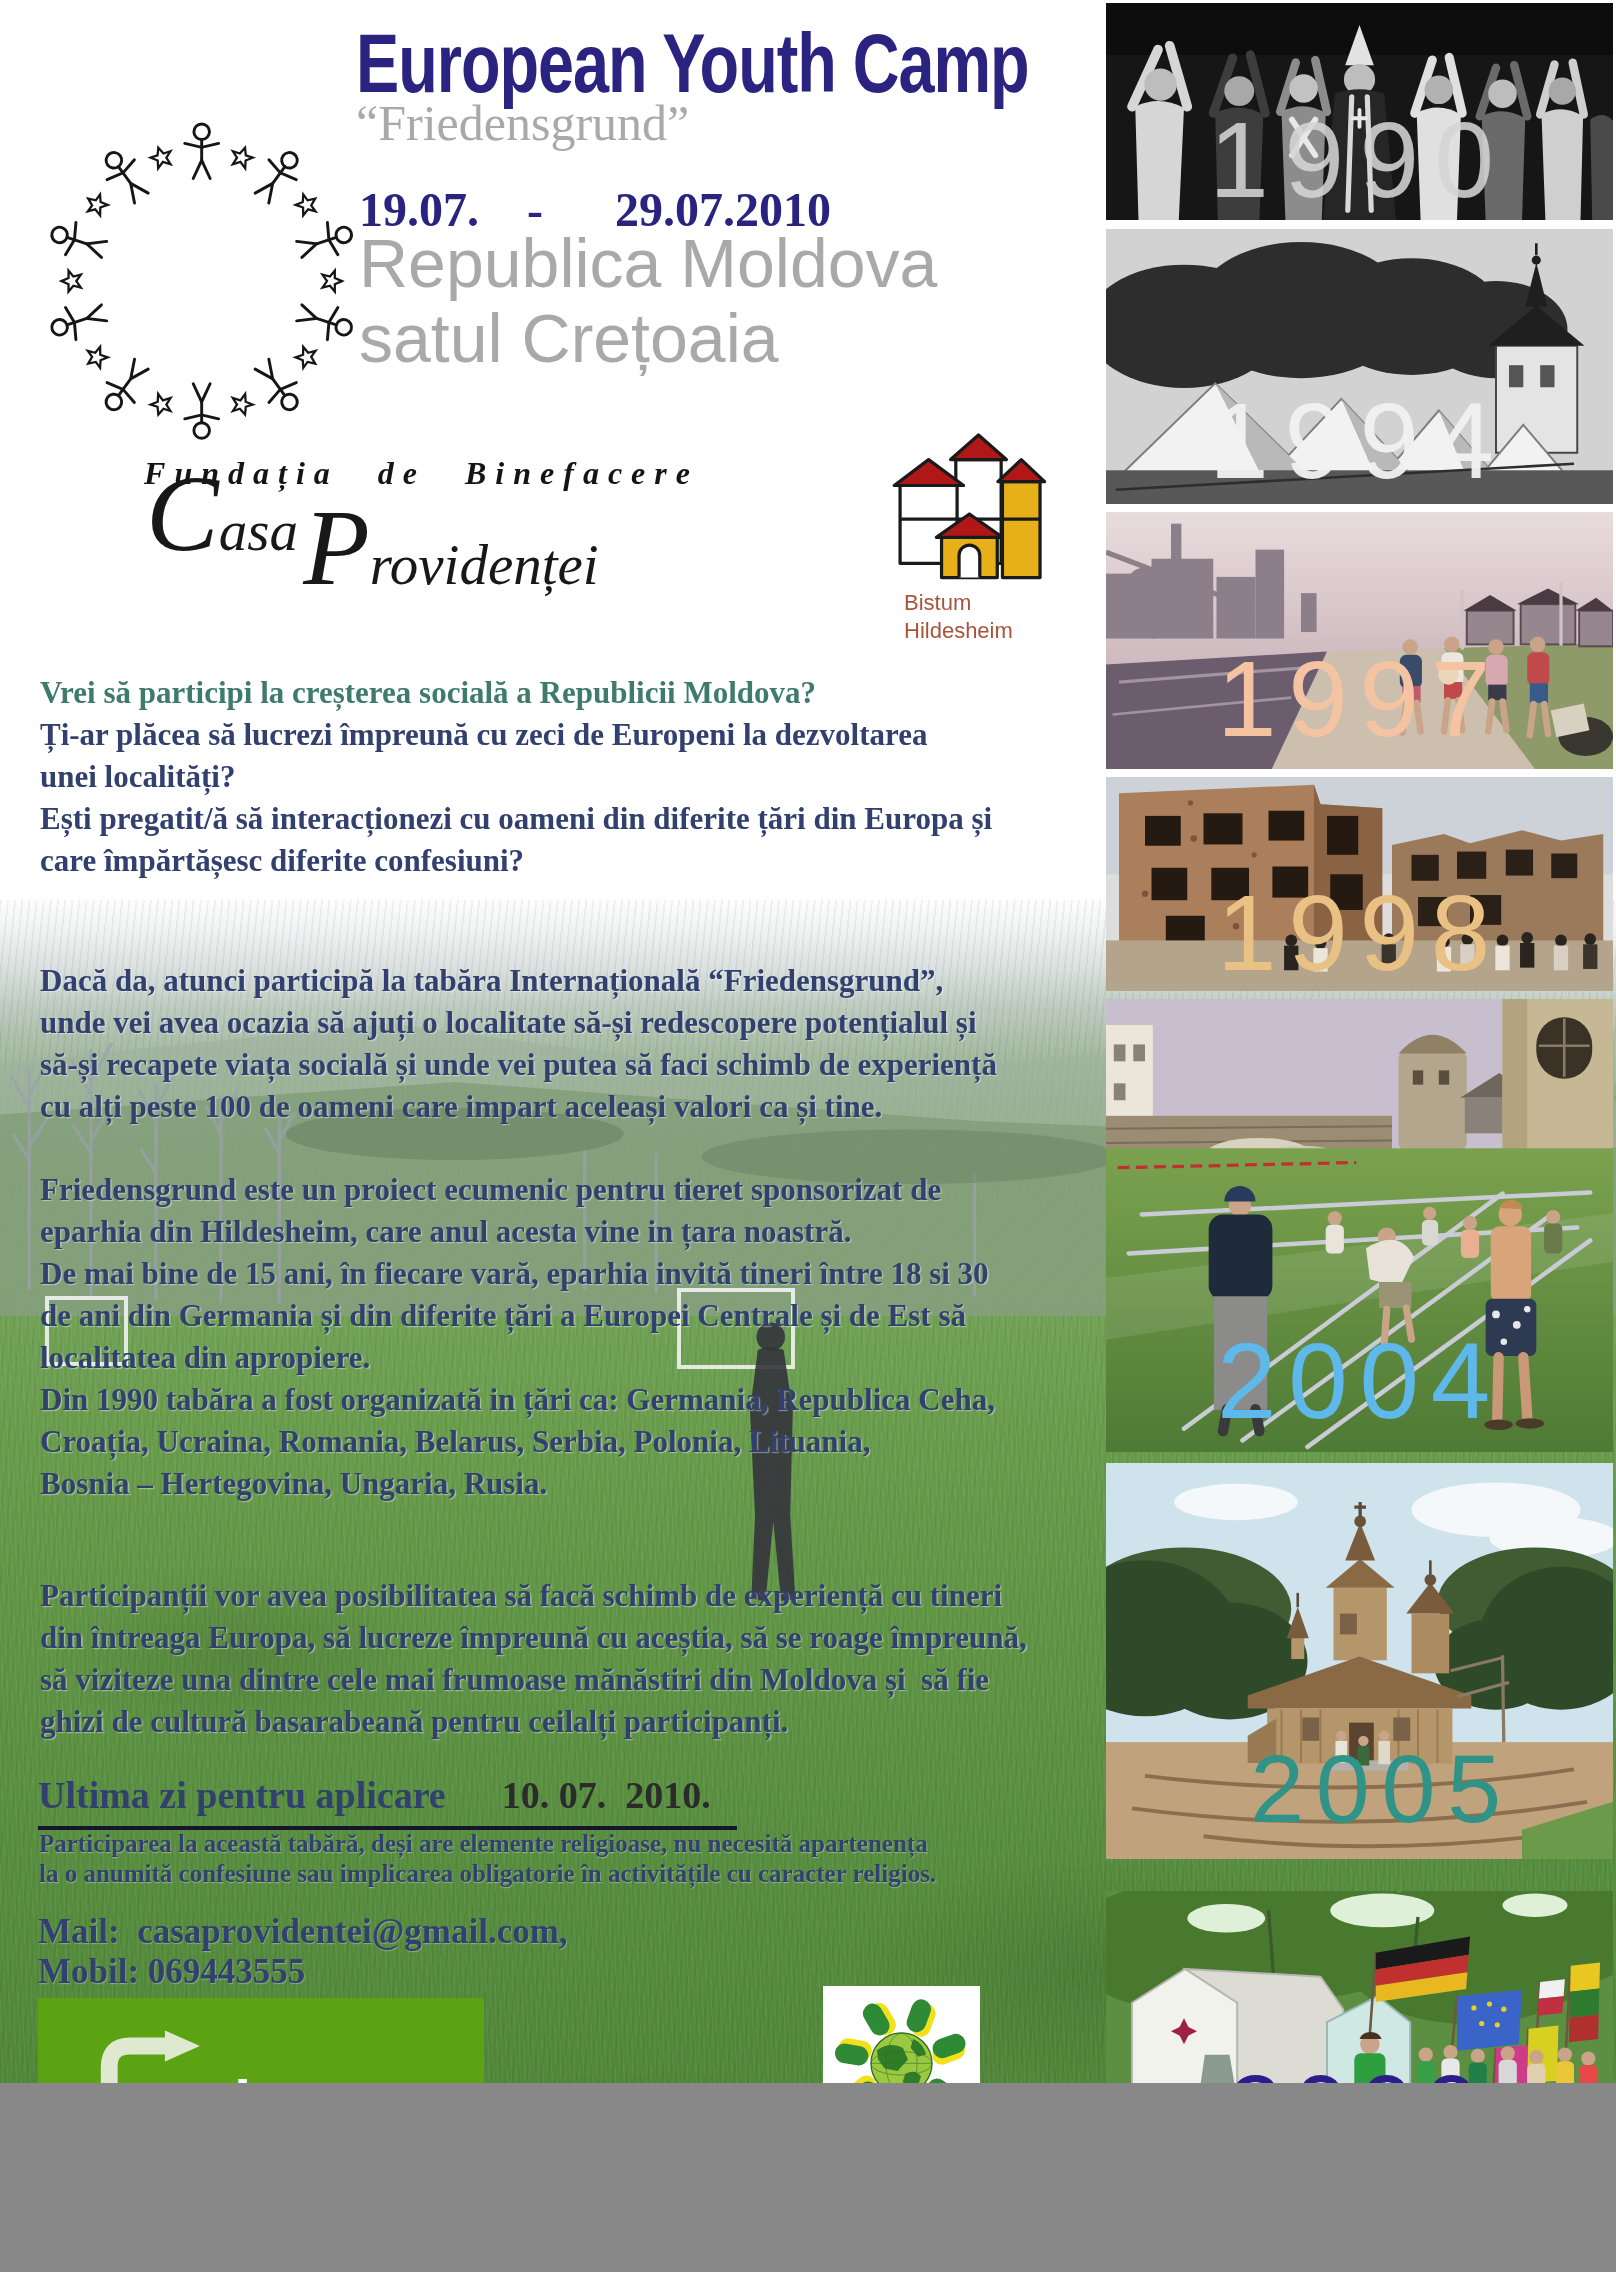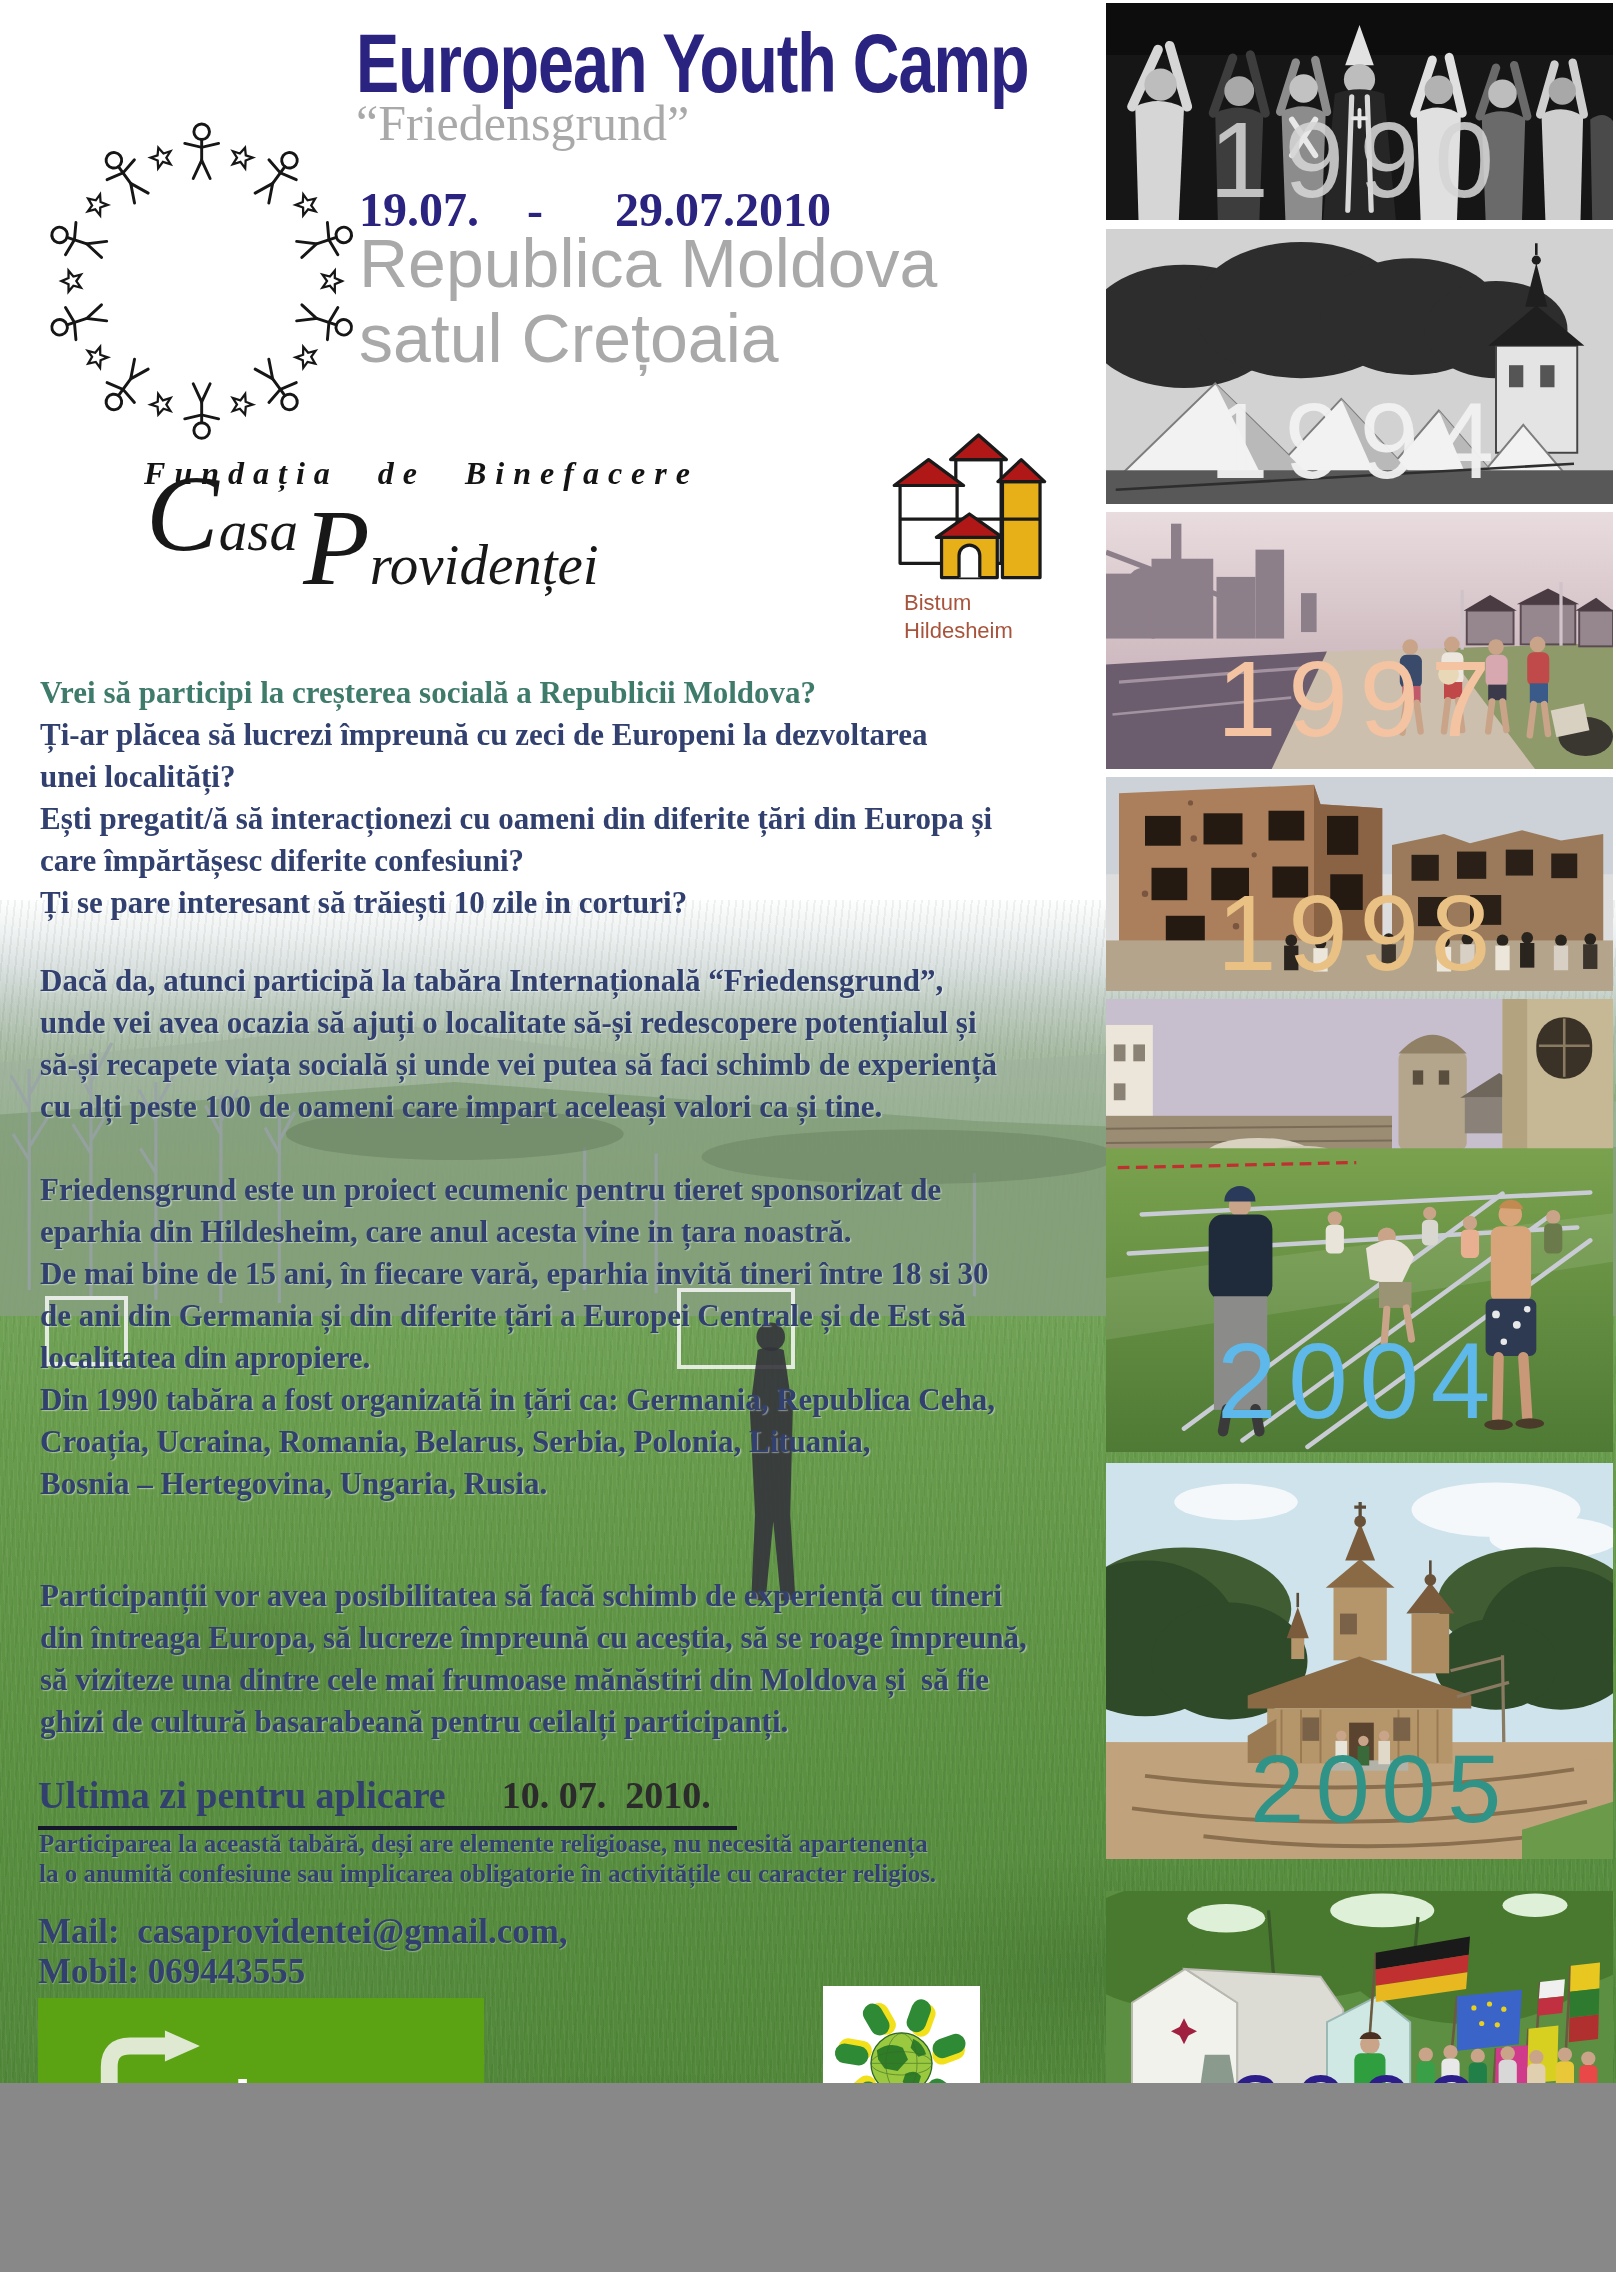--- a/index.html
+++ b/index.html
@@ -174,21 +174,20 @@
   </svg>
   <div class="abs bistum-text" style="top:588px">Bistum</div>
   <div class="abs bistum-text" style="top:616px">Hildesheim</div>
 
   <div class="abs para" style="top:672px">
     <div class="t q-green">Vrei să participi la creșterea socială a Republicii Moldova?</div>
     <div class="t">Ți-ar plăcea să lucrezi împreună cu zeci de Europeni la dezvoltarea</div>
     <div class="t">unei localități?</div>
     <div class="t">Ești pregatit/ă să interacționezi cu oameni din diferite țări din Europa și</div>
     <div class="t">care împărtășesc diferite confesiuni?</div>
-    <div class="t">Ți se pare interesant să trăiești 10 zile in corturi?</div>
   </div>
 
   <div class="abs para" style="top:960px">
     <div class="t">Dacă da, atunci participă la tabăra Internațională “Friedensgrund”,</div>
     <div class="t">unde vei avea ocazia să ajuți o localitate să-și redescopere potențialul și</div>
     <div class="t">să-și recapete viața socială și unde vei putea să faci schimb de experiență</div>
     <div class="t">cu alți peste 100 de oameni care impart aceleași valori ca și tine.</div>
   </div>
 
   <div class="abs para" style="top:1169px">

